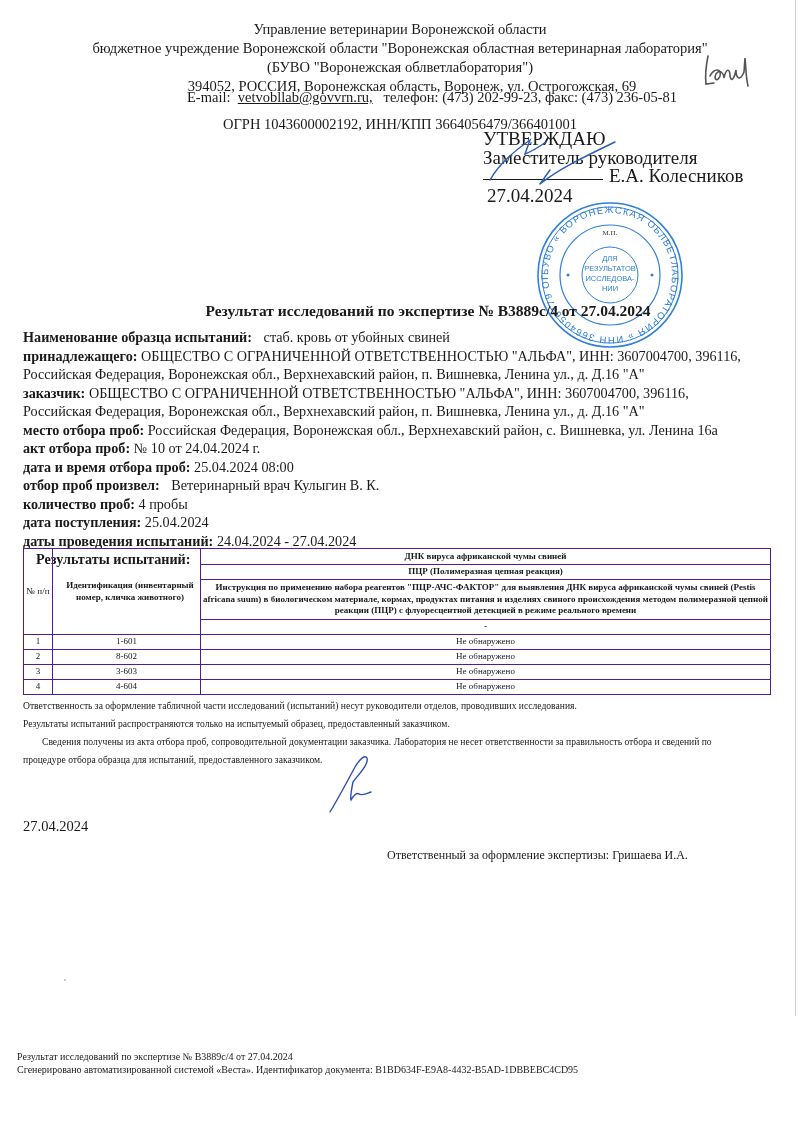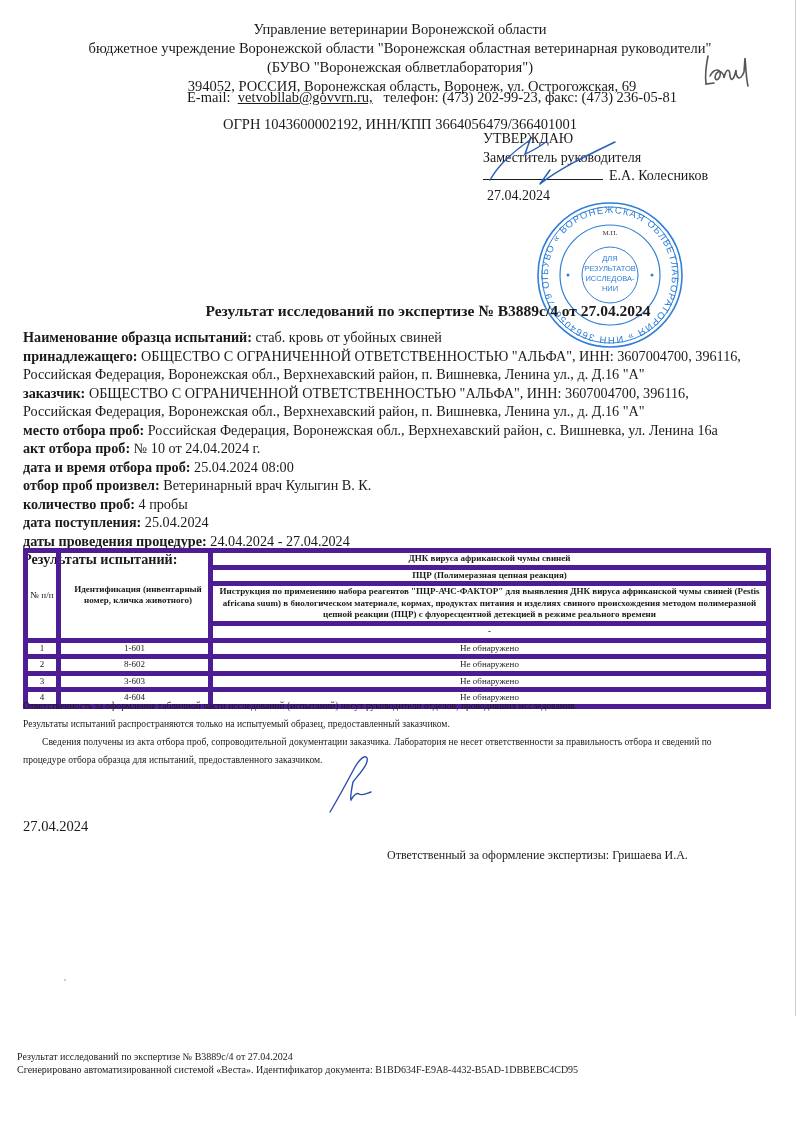--- a/index.html
+++ b/index.html
@@ -9,52 +9,52 @@
     }
     .header-line {
       position: absolute; left: 0; width: 800px; text-align: center;
       font-size: 14.5px; line-height: 19px; white-space: nowrap;
     }
     .email-link { text-decoration: underline; color: #1a1a1a; }
     .right-edge {
       position: absolute; left: 795px; top: 0; width: 1px; height: 1016px;
       background: #c8cfdc;
     }
-    .approve { position: absolute; left: 483px; font-size: 14px; line-height: 19px; white-space: nowrap; }
+    .approve { position: absolute; left: 483px; font-size: 19px; line-height: 19px; white-space: nowrap; }
     .sig-line { position: absolute; left: 483px; top: 179px; width: 120px; height: 0; border-top: 1px solid #1a1a1a; }
     .title {
       position: absolute; top: 302px; left: 0; width: 800px; text-align: center;
       font-weight: bold; font-size: 15.5px; white-space: nowrap;
     }
     .field {
       position: absolute; left: 23px; font-size: 14.2px; line-height: 18.5px; white-space: nowrap;
     }
     .field b { font-weight: bold; }
     table.results {
       position: absolute; left: 23px; top: 548px; width: 748px;
       border-collapse: collapse; font-size: 9px; line-height: 11.5px;
     }
     table.results td {
-      border: 5px solid #4c1d95; text-align: center; padding: 0 2px; vertical-align: middle;
+      border: 1px solid #4c1d95; text-align: center; padding: 0 2px; vertical-align: middle;
     }
     table.results .bold { font-weight: bold; }
     .note { position: absolute; left: 23px; font-size: 9.6px; line-height: 12px; white-space: nowrap; }
     .sign-date { position: absolute; left: 23px; top: 818px; font-size: 14.5px; }
     .responsible { position: absolute; left: 387px; top: 848px; font-size: 12px; white-space: nowrap; }
     .footer { position: absolute; left: 21px; font-size: 10px; line-height: 13px; white-space: nowrap; }
     .speck { position: absolute; left: 64px; top: 979px; width: 2px; height: 2px; background: #bbb; border-radius: 50%; }
     svg { position: absolute; overflow: visible; }
   </style>
 </head>
 <body>
 
 <div class="right-edge"></div>
 
 <div class="header-line" style="top:20px;">Управление ветеринарии Воронежской области</div>
-<div class="header-line" style="top:39px;">бюджетное учреждение Воронежской области "Воронежская областная ветеринарная руководители"</div>
+<div class="header-line" style="top:39px;">бюджетное учреждение Воронежской области "Воронежская областная ветеринарная лаборатория"</div>
 <div class="header-line" style="top:58px;">(БУВО "Воронежская облветлаборатория")</div>
 <div class="header-line" style="top:77px;margin-left:12px;">394052, РОССИЯ, Воронежская область, Воронеж, ул. Острогожская, 69</div>
 <div class="header-line" style="top:88px;padding-left:32px;">
   <span>E-mail:</span>&nbsp;
   <a class="email-link">vetvobllab@govvrn.ru,</a>&nbsp;&nbsp;
   <span>телефон: (473) 202-99-23, факс: (473) 236-05-81</span>
 </div>
 <div class="header-line" style="top:115px;">ОГРН 1043600002192, ИНН/КПП 3664056479/366401001</div>
 
 <svg style="left:700px; top:48px;" width="70" height="45" viewBox="0 0 70 45">
@@ -87,33 +87,33 @@
   <text x="80" y="68" text-anchor="middle" font-family="Liberation Sans, sans-serif" font-size="7.5" fill="#2f7fd8" id="stamp-inner-1">РЕЗУЛЬТАТОВ</text>
   <text x="80" y="78" text-anchor="middle" font-family="Liberation Sans, sans-serif" font-size="7.5" fill="#2f7fd8" id="stamp-inner-2">ИССЛЕДОВА-</text>
   <text x="80" y="88" text-anchor="middle" font-family="Liberation Sans, sans-serif" font-size="7.5" fill="#2f7fd8" id="stamp-inner-3">НИИ</text>
   <circle cx="38" cy="72" r="1.5" fill="#2f7fd8"></circle>
   <circle cx="122" cy="72" r="1.5" fill="#2f7fd8"></circle>
 </svg>
 
 <div class="title" style="left:28px; width:800px;">Результат исследований по экспертизе № В3889с/4 от 27.04.2024</div>
 
 <div id="fields-container">
-    <div class="field" style="top: 328px;"><b>Наименование образца испытаний:</b><span style="white-space: pre;"> стаб. кровь от убойных свиней</span></div>
+    <div class="field" style="top: 328px;"><b>Наименование образца испытаний:</b><span style="white-space: pre; margin-left: 8px;"> стаб. кровь от убойных свиней</span></div>
     <div class="field" style="top: 346.5px;"><b>принадлежащего:</b><span style="white-space: pre;"> ОБЩЕСТВО С ОГРАНИЧЕННОЙ ОТВЕТСТВЕННОСТЬЮ "АЛЬФА", ИНН: 3607004700, 396116,</span></div>
     <div class="field" style="top: 365px;"><span style="white-space: pre;">Российская Федерация, Воронежская обл., Верхнехавский район, п. Вишневка, Ленина ул., д. Д.16 "А"</span></div>
     <div class="field" style="top: 383.5px;"><b>заказчик:</b><span style="white-space: pre;"> ОБЩЕСТВО С ОГРАНИЧЕННОЙ ОТВЕТСТВЕННОСТЬЮ "АЛЬФА", ИНН: 3607004700, 396116,</span></div>
     <div class="field" style="top: 402px;"><span style="white-space: pre;">Российская Федерация, Воронежская обл., Верхнехавский район, п. Вишневка, Ленина ул., д. Д.16 "А"</span></div>
     <div class="field" style="top: 420.5px;"><b>место отбора проб:</b><span style="white-space: pre;"> Российская Федерация, Воронежская обл., Верхнехавский район, с. Вишневка, ул. Ленина 16а</span></div>
     <div class="field" style="top: 439px;"><b>акт отбора проб:</b><span style="white-space: pre;"> № 10 от 24.04.2024 г.</span></div>
     <div class="field" style="top: 457.5px;"><b>дата и время отбора проб:</b><span style="white-space: pre;"> 25.04.2024 08:00</span></div>
-    <div class="field" style="top: 476px;"><b>отбор проб произвел:</b><span style="white-space: pre;"> Ветеринарный врач Кулыгин В. К.</span></div>
+    <div class="field" style="top: 476px;"><b>отбор проб произвел:</b><span style="white-space: pre; margin-left: 8px;"> Ветеринарный врач Кулыгин В. К.</span></div>
     <div class="field" style="top: 494.5px;"><b>количество проб:</b><span style="white-space: pre;"> 4 пробы</span></div>
     <div class="field" style="top: 513px;"><b>дата поступления:</b><span style="white-space: pre;"> 25.04.2024</span></div>
-    <div class="field" style="top: 531.5px;"><b>даты проведения процедуре:</b><span style="white-space: pre;"> 24.04.2024 - 27.04.2024</span></div>
-    <div class="field" style="top: 550px;"><b>Результаты испытаний:</b><span style="white-space: pre;"></span></div>
+    <div class="field" style="top: 531.5px;"><b>даты проведения испытаний:</b><span style="white-space: pre;"> 24.04.2024 - 27.04.2024</span></div>
+    <div class="field" style="top: 550px; padding-left: 13px;"><b>Результаты испытаний:</b><span style="white-space: pre;"></span></div>
   </div>
 
 <table class="results">
   <tbody>
       <tr style="height:16px;">
     <td rowspan="4" style="width:24px;margin-top:28px;">№ п/п</td>
     <td rowspan="4" style="width:136px;padding-left:9px;" class="bold">Идентификация (инвентарный номер, кличка животного)</td>
     <td class="bold">ДНК вируса африканской чумы свиней</td>
   </tr>
   <tr style="height:15px;">

